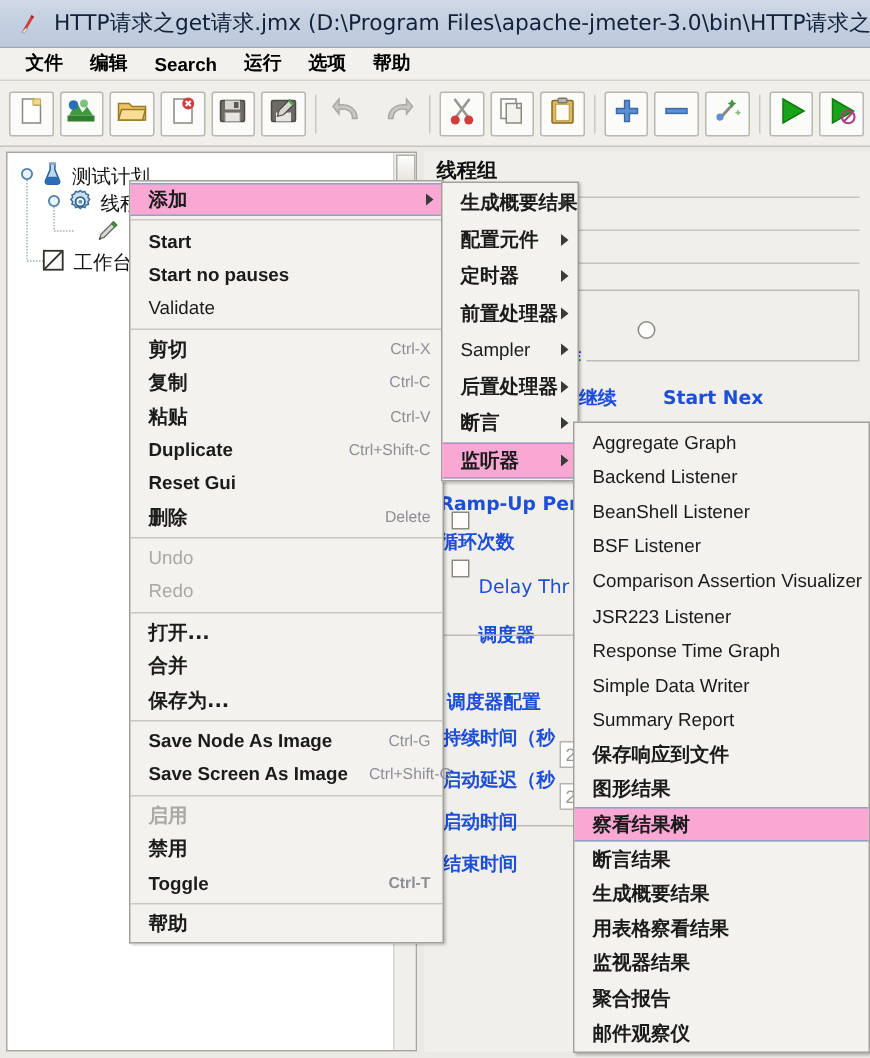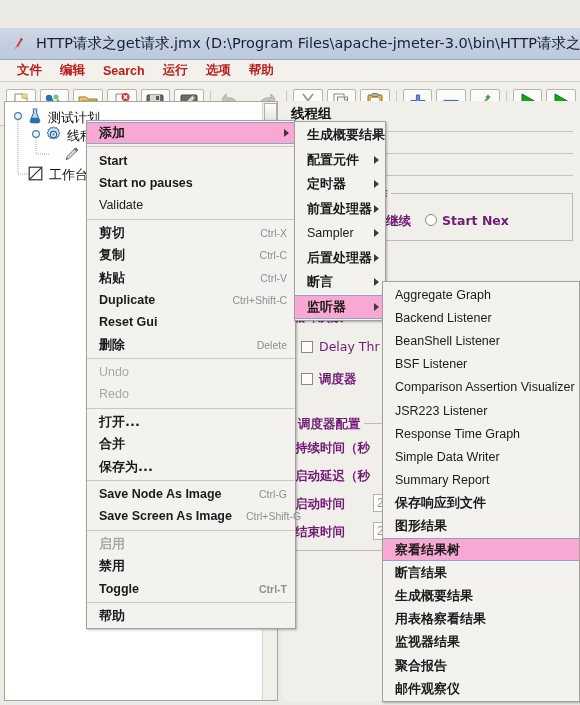--- a/index.html
+++ b/index.html
@@ -11,35 +11,34 @@
     -webkit-font-smoothing:none;
   }
   
   #titlebar{
     height:32px;width:580px;
     background:linear-gradient(180deg,#cfd9e6 0%,#c4d0e0 45%,#bdcade 100%);
     border-bottom:1px solid #9aa8bb;
     display:flex;align-items:center;
     box-sizing:border-box;padding-left:10px;
     overflow:hidden;
-    margin-top:28px;
   }
   #titlebar .tb-icon{width:18px;height:18px;position:relative;flex:0 0 18px;margin-right:8px;}
   #titlebar .tb-text{
     font-size:14.5px;color:#12223a;white-space:nowrap;
     font-family:"DejaVu Sans","Liberation Sans",sans-serif;
   }
   
   #menubar{
     height:22px;width:580px;background:#f2f1ec;
     border-bottom:1px solid #d4d2cc;
     display:flex;align-items:center;box-sizing:border-box;padding-left:8px;
   }
   #menubar .mi{
-    font-size:12.5px;font-weight:bold;color:#b91c1c;
+    font-size:12.5px;font-weight:bold;color:#000000;
     padding:2px 9px;white-space:nowrap;cursor:default;
   }
   
   #toolbar{
     height:44px;width:580px;background:#f0efea;
     border-bottom:1px solid #c8c6c0;
     display:flex;align-items:center;box-sizing:border-box;padding-left:6px;
     gap:0px;
   }
   .tbtn{
@@ -75,22 +74,22 @@
   }
   #rightpanel .rp-title{
     position:absolute;left:8px;top:4px;font-size:13.5px;font-weight:bold;
     font-family:"DejaVu Sans","Liberation Sans",sans-serif;color:#111;
   }
   .rp-field{
     position:absolute;height:18px;background:#ffffff;border:1px solid #b5b3ad;
     box-sizing:border-box;
   }
   .rp-sep{position:absolute;height:1px;background:#c6c4be;}
-  .rp-lbl{position:absolute;font-size:12.5px;color:#701a75;white-space:nowrap;
-    font-family:"DejaVu Sans","Liberation Sans",sans-serif;font-weight:bold;}
+  .rp-lbl{position:absolute;font-size:12.5px;color:#1d4ed8;white-space:nowrap;
+    font-family:"DejaVu Sans","Liberation Sans",sans-serif;font-weight:bold;margin-top:44px;}
   .rp-lbl.norm{font-weight:normal;}
   .grp-box{position:absolute;border:1px solid #bdbbb5;box-sizing:border-box;}
   .cbx{position:absolute;width:12px;height:12px;border:1px solid #8b8984;background:#fcfcfa;box-sizing:border-box;}
   .rad{position:absolute;width:12px;height:12px;border:1px solid #8b8984;background:#fcfcfa;border-radius:50%;box-sizing:border-box;}
   .rad.sel::after{content:"";position:absolute;left:2.5px;top:2.5px;width:5px;height:5px;background:#222;border-radius:50%;}
   
   .popup{
     position:absolute;background:#f3f2ee;
     border:1px solid #a3a19b;
     box-shadow:1px 1px 2px rgba(0,0,0,.28);

